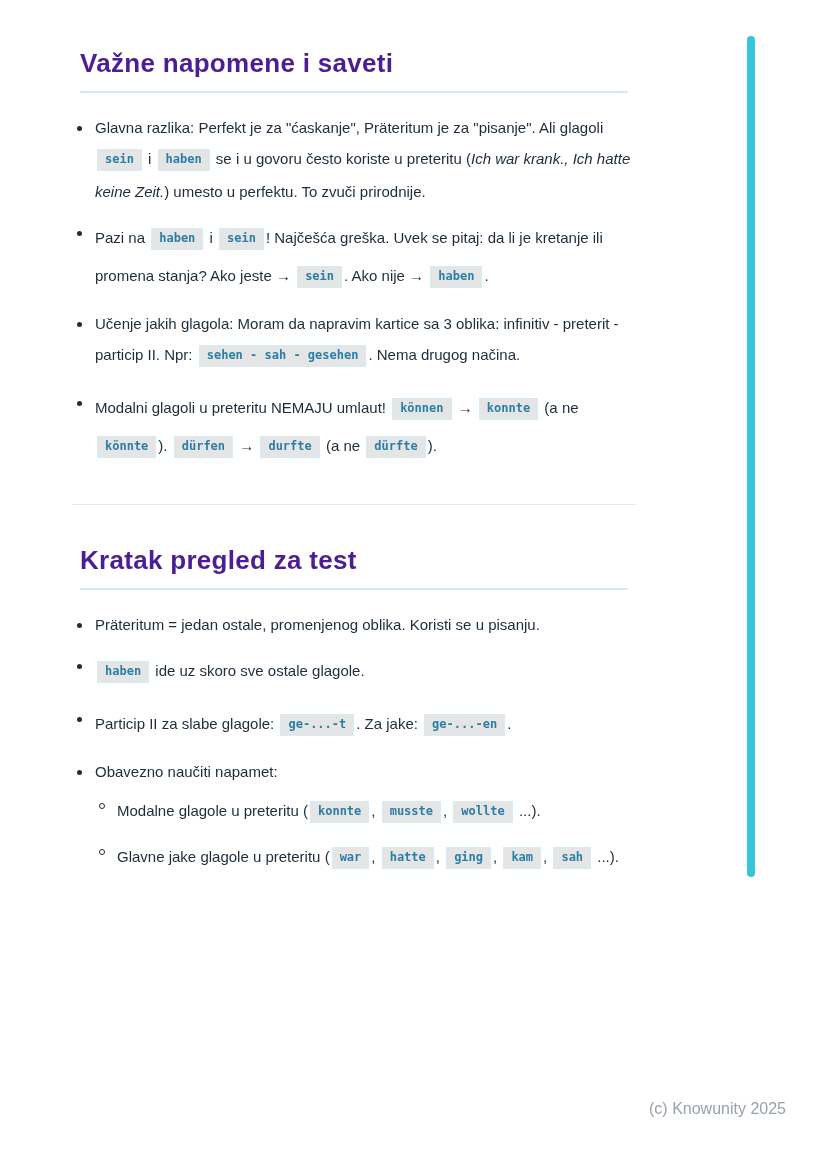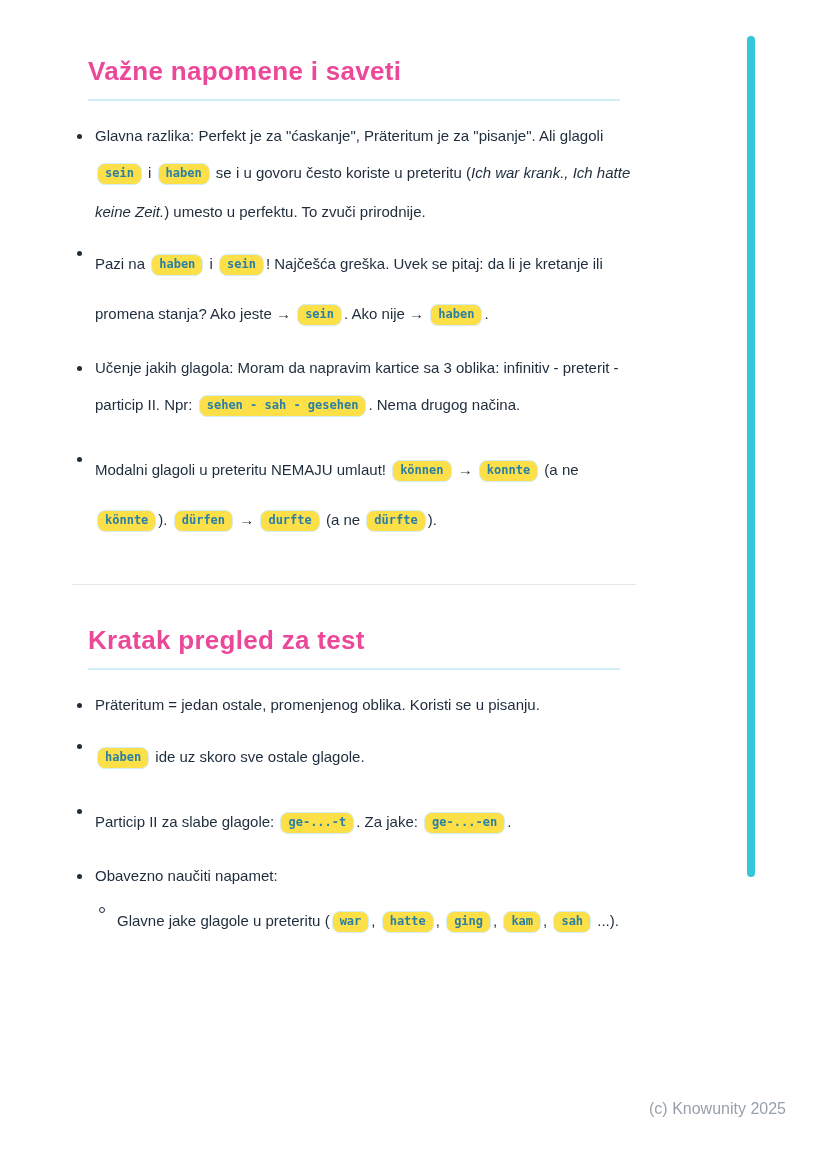--- a/index.html
+++ b/index.html
@@ -14,23 +14,23 @@
   }
   .content {
     position: absolute;
     left: 72px;
     top: 40px;
     width: 564px;
   }
   .section-title {
     font-size: 26px;
     font-weight: bold;
-    color: #ec4899;
+    color: #4c1d95;
     letter-spacing: 0.3px;
-    margin: 16px;
+    margin: 8px;
     padding-bottom: 12px;
     border-bottom: 2px solid #cfeef5;
   }
   .bullet-list {
     list-style: none;
     margin: 22px 0 0 0;
     padding: 0;
   }
   .bullet-item {
     position: relative;
@@ -69,30 +69,30 @@
     box-sizing: border-box;
     border-radius: 50%;
     border: 1.4px solid #1e2c3c;
     background: transparent;
   }
   .run { }
   .bold { font-weight: normal; }
   .italic { font-style: italic; }
   .chip {
     display: inline-block;
-    background: #fde047;
+    background: #e5e5e5;
     border: 1px solid #d4ecf4;
     color: #2a7fa6;
     font-family: "DejaVu Sans Mono", monospace;
     font-size: 12px;
     font-weight: bold;
     line-height: 17px;
     padding: 1px 7px 2px 7px;
-    border-radius: 8px;
-    margin: 14px 2px;
+    border-radius: 0;
+    margin: 8px 2px;
     vertical-align: 1px;
     white-space: nowrap;
   }
   .divider {
     border: none;
     border-top: 1px solid #e4e8ed;
     margin: 38px 0 40px 0;
   }
   .side-bar {
     position: absolute;
@@ -125,20 +125,21 @@
       </ul>
     </section>
     <hr class="divider">
     <section class="doc-section">
       <h2 class="section-title">Kratak pregled za test</h2>
       <ul class="bullet-list">
         <li class="bullet-item"><span class="run bold">Präteritum = jedan ostale, promenjenog oblika.</span><span class="run"> Koristi se u pisanju.</span></li>
         <li class="bullet-item"><span class="chip">haben</span><span class="run"> ide uz skoro sve ostale glagole.</span></li>
         <li class="bullet-item"><span class="run bold">Particip II</span><span class="run"> za slabe glagole: </span><span class="chip">ge-...-t</span><span class="run">. Za jake: </span><span class="chip">ge-...-en</span><span class="run">.</span></li>
         <li class="bullet-item"><span class="run bold">Obavezno naučiti napamet:</span><ul class="sub-list">
+            <li class="sub-item"><span class="run">Modalne glagole u preteritu (</span><span class="chip">konnte</span><span class="run">, </span><span class="chip">musste</span><span class="run">, </span><span class="chip">wollte</span><span class="run"> ...).</span></li>
             <li class="sub-item"><span class="run">Glavne jake glagole u preteritu (</span><span class="chip">war</span><span class="run">, </span><span class="chip">hatte</span><span class="run">, </span><span class="chip">ging</span><span class="run">, </span><span class="chip">kam</span><span class="run">, </span><span class="chip">sah</span><span class="run"> ...).</span></li>
           </ul></li>
       </ul>
     </section>
   </div>
 
 <div class="side-bar"></div>
 
 <div class="footer-credit">(c) Knowunity 2025</div>
 

